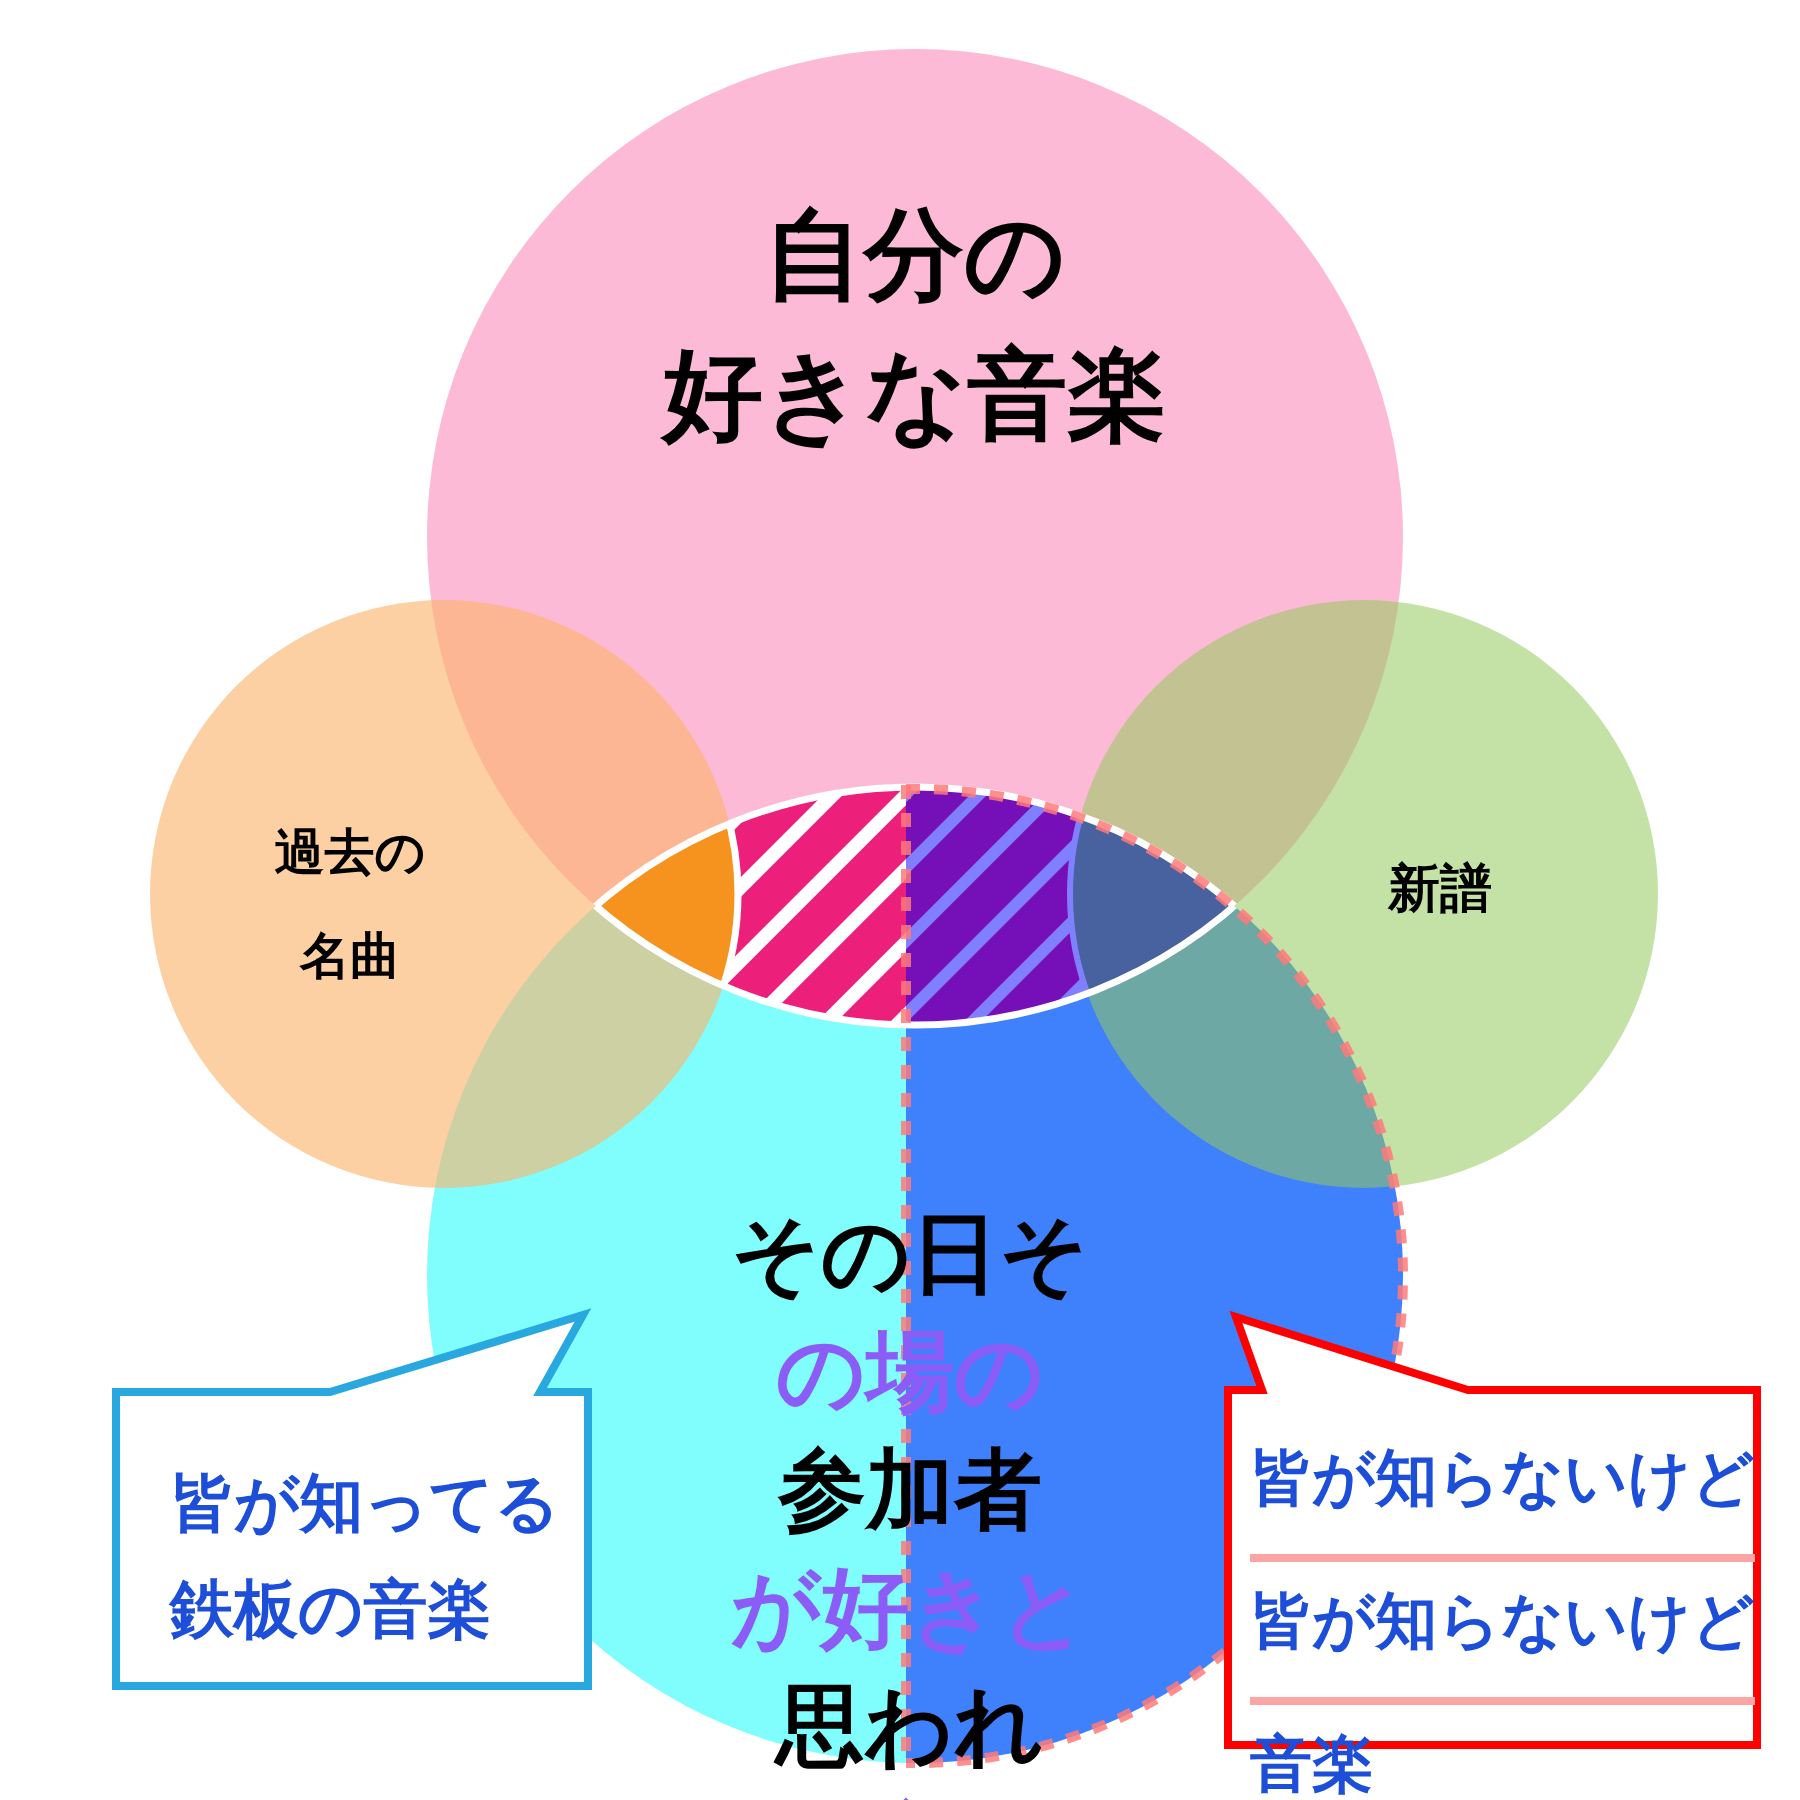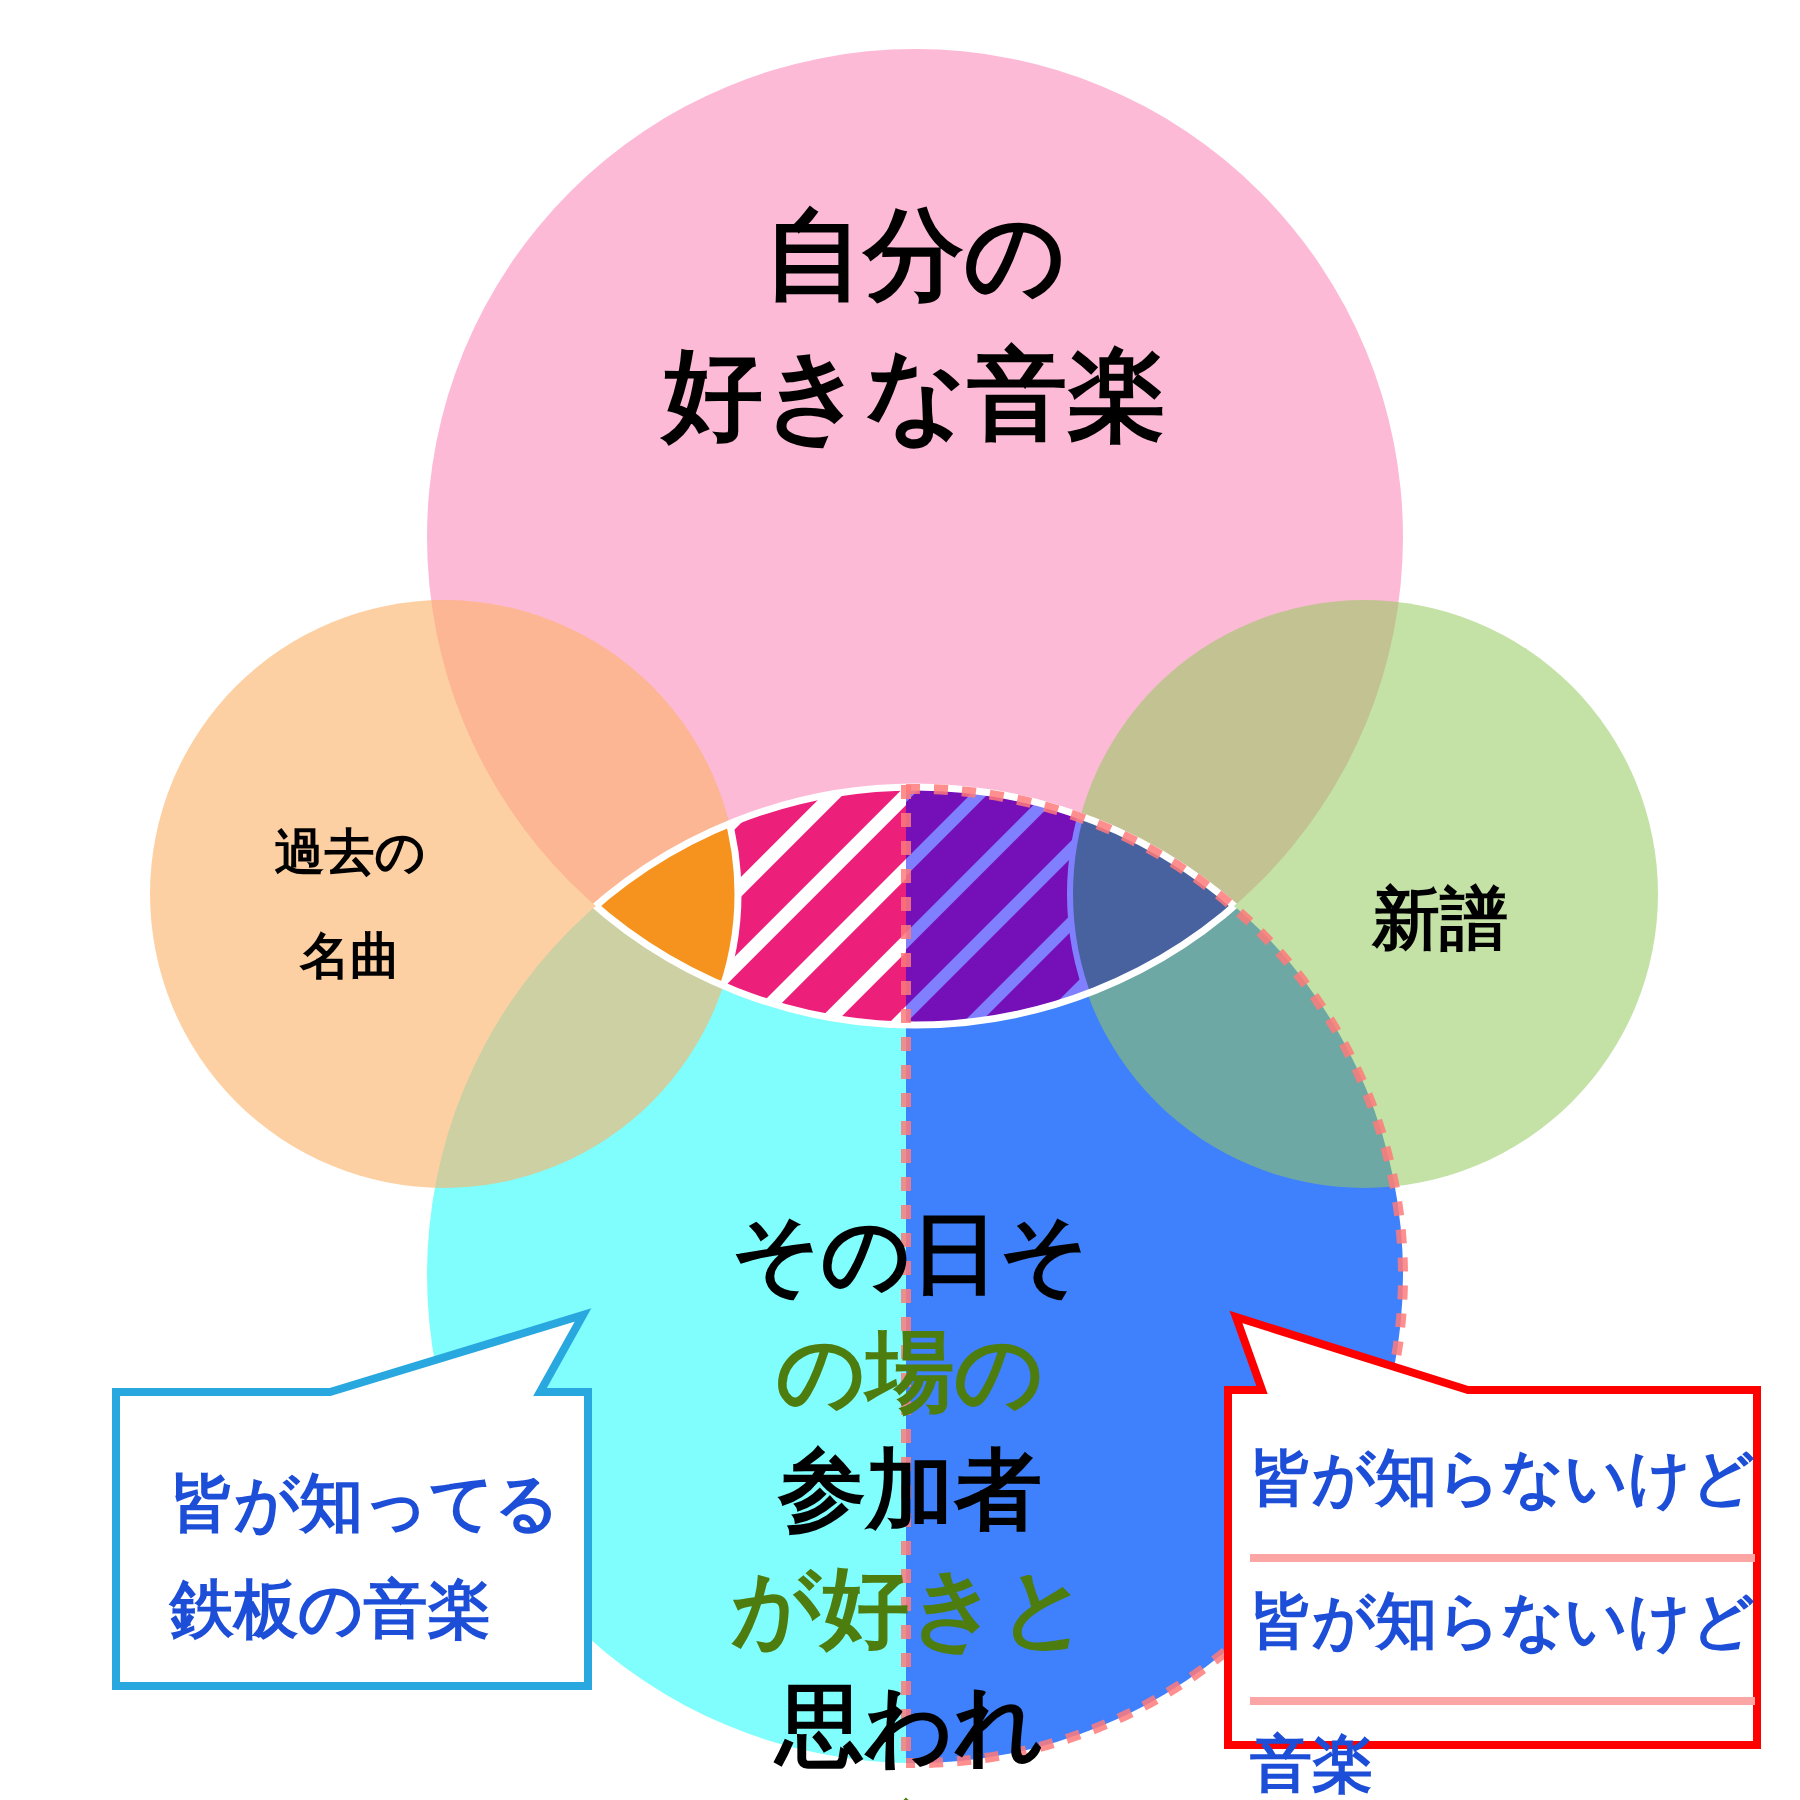--- a/index.html
+++ b/index.html
@@ -3,26 +3,26 @@
 <meta charset="utf-8">
 <style>
   html, body { margin:0; padding:0; background:#ffffff; }
   body { width:1800px; height:1800px; position:relative; overflow:hidden;
          font-family:"DejaVu Sans", "Liberation Sans", sans-serif; }
   #diagram { position:absolute; left:0; top:0; width:1800px; height:1800px; }
   .label { position:absolute; text-align:center; font-weight:bold; color:#000; line-height:1.25; white-space:nowrap; }
   .label span { display:block; }
   #top-label { left:615px; top:185px; width:600px; font-size:100px; line-height:140px; }
   #left-label { left:200px; top:800px; width:300px; font-size:50px; line-height:104px; }
-  #right-label { left:1340px; top:876px; width:200px; font-size:68px; }
+  #right-label { left:1340px; top:856px; width:200px; font-size:52px; }
   #center-label { left:560px; top:1195px; width:700px; font-size:88px; line-height:118px; }
   #center-label .line { display:block; position:relative; }
   .split { display:inline; }
   .dark { color:#000;text-align:center; }
-  .navy { color:#4d7c0f; }
+  .navy { color:#8b5cf6; }
   .bubble-text { position:absolute; font-weight:bold; color:#1d4ed8; white-space:nowrap; }
   #blue-text { left:170px; top:1450px; font-size:64px; line-height:106px; }
   #red-text { left:1250px; top:1425px; font-size:62px; line-height:105px; }
   #red-text .ul { display:inline-block; border-bottom:8px solid #fca5a5; padding-bottom:24px; margin-bottom:6px; }
 </style>
 </head>
 <body>
 
 <svg id="diagram" viewBox="0 0 1800 1800" xmlns="http://www.w3.org/2000/svg">
   <defs>

